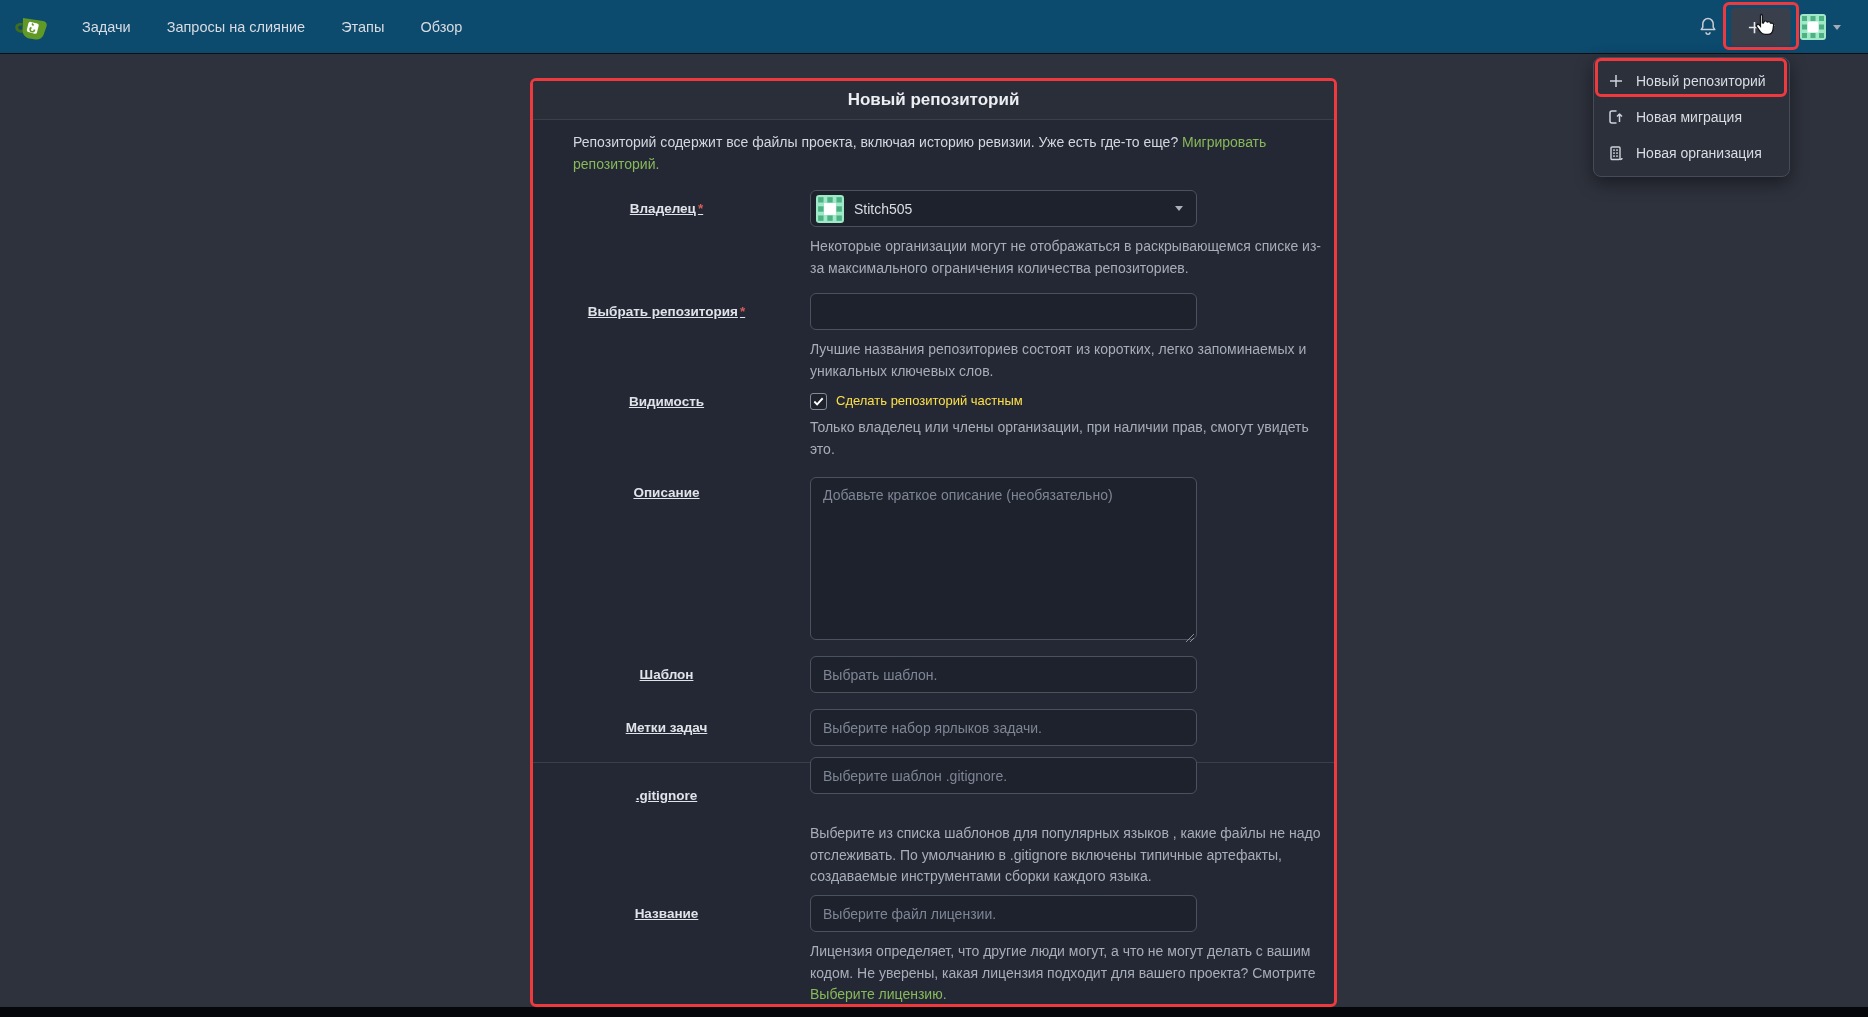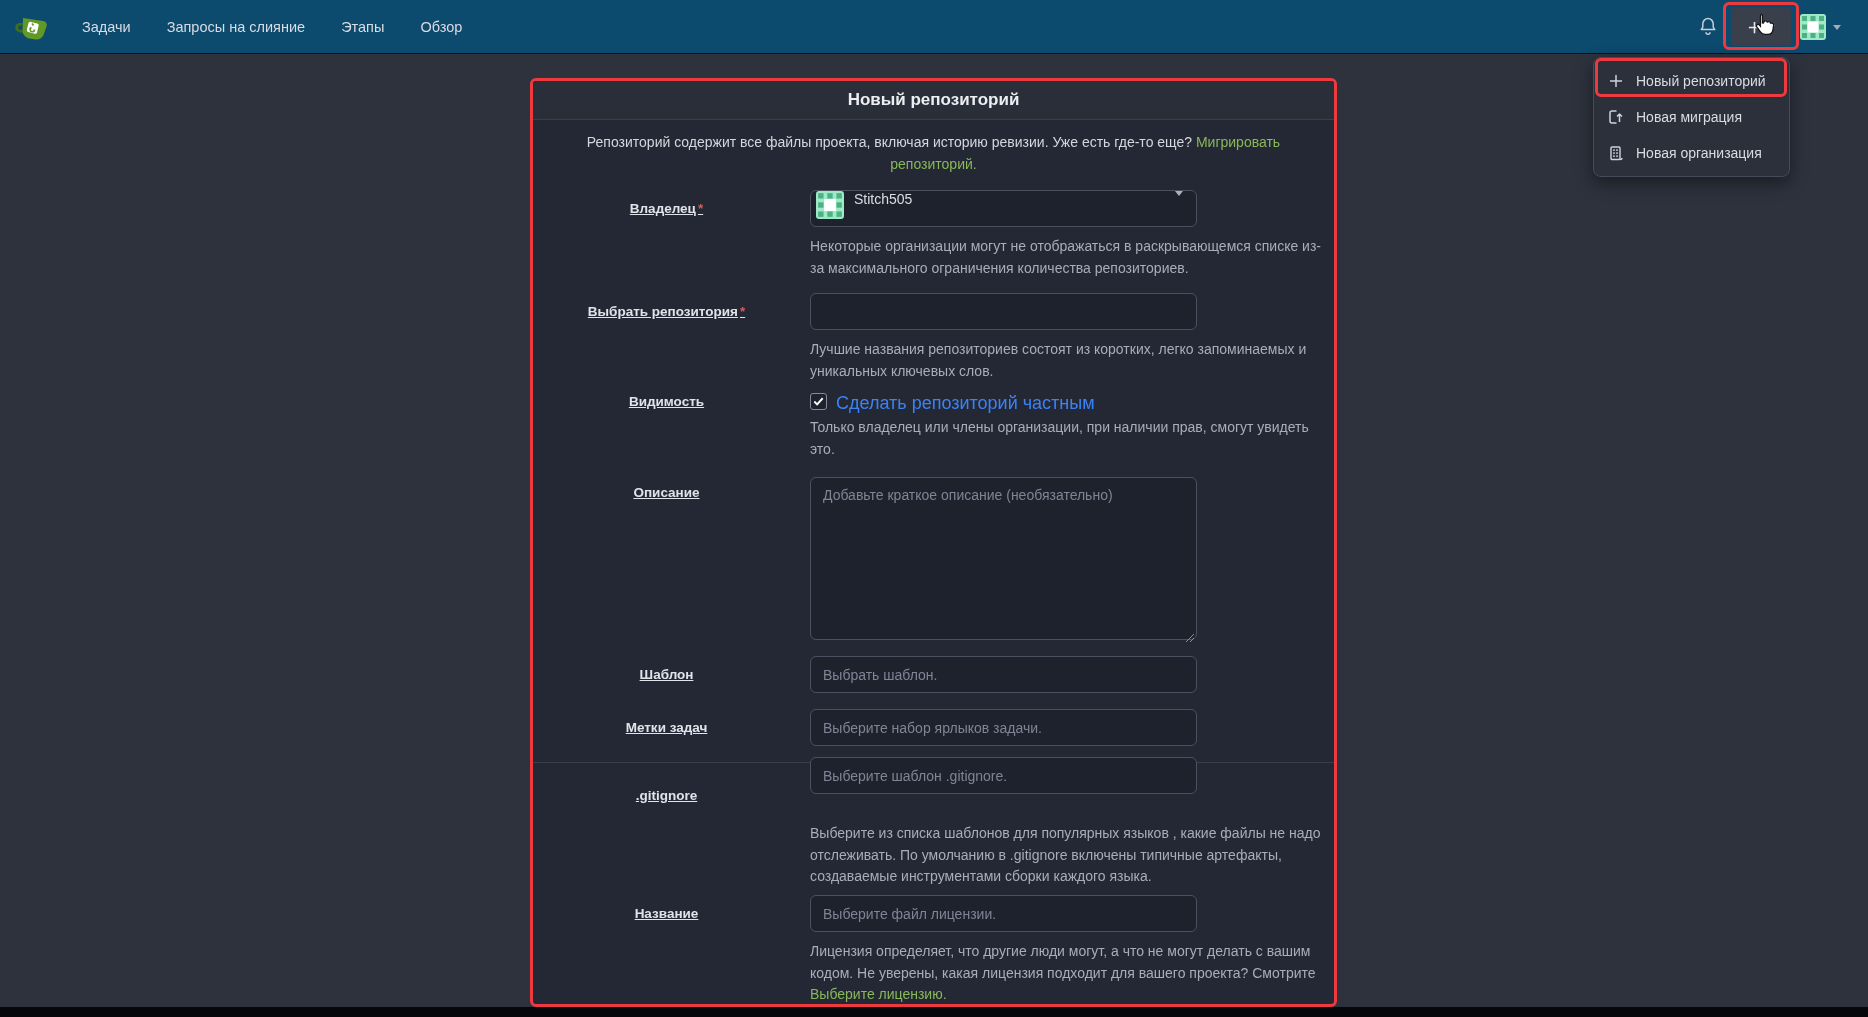--- a/index.html
+++ b/index.html
@@ -32,39 +32,39 @@
   .dd-item { height:36px; display:flex; align-items:center; gap:12px; padding:0 14px;
     font-size:14px; color:#d9dce2; cursor:pointer; white-space:nowrap; }
   .dd-item .ic { width:16px; height:16px; flex:0 0 16px; }
   
   .panel { position:absolute; left:530px; top:78px; width:807px; height:929px;
     background:#242834; border:3px solid #ee393f; border-radius:6px; overflow:hidden; z-index:2; }
   .panel-inner { position:relative; width:801px; height:923px; }
   .panel-header { position:absolute; left:0; top:0; width:801px; height:39px; background:#2a2e39;
     border-bottom:1px solid #3a3f4b; text-align:center; line-height:38px;
     font-size:17px; font-weight:700; color:#eceef2; }
-  .intro { position:absolute; left:40px; top:50px; width:721px; text-align:center;
+  .intro { position:absolute; left:40px; top:50px; width:721px; text-align:left;
     font-size:14px; line-height:22px; color:#d3d7de; }
   a.green { color:#87b85a; text-decoration:none; cursor:pointer; }
   .flabel { position:absolute; left:0; width:267px; text-align:center; font-size:13.5px;
     font-weight:700; color:#e0e3e9; white-space:nowrap;text-decoration:underline; }
   .req { color:#d65c5c; font-weight:700; margin-left:2px; }
   .finput { position:absolute; left:277px; width:387px; height:37px; background:#1e222d;
     border:1px solid #4a5160; border-radius:6px; color:#d9dce2; font-size:14px;
     padding:0 12px; font-family:inherit; outline:none; }
   .finput::placeholder, .ftextarea::placeholder { color:#7e8595; opacity:1; }
   .fhelp { position:absolute; left:277px; width:520px; font-size:14px; color:#a7adb9; line-height:21.5px; }
   .owner-select { position:absolute; left:277px; width:387px; height:37px; background:#1e222d;
-    border:1px solid #4a5160; border-radius:6px; display:flex; align-items:flex-start; cursor:pointer; }
+    border:1px solid #4a5160; border-radius:6px; display:flex; align-items:center; cursor:pointer; }
   .owner-select .oav { width:28px; height:28px; margin-left:5px; }
   .owner-select .oname { margin-left:10px; font-size:14px; color:#dadde3; flex:1; }
   .owner-select .tri-down { margin-right:13px; border-top-color:#aab0bc; }
   .checkbox { position:absolute; left:277px; width:17px; height:17px; background:#1e222d;
     border:1px solid #848b98; border-radius:3px; display:flex; align-items:center; justify-content:center; cursor:pointer; }
-  .cb-label { position:absolute; left:303px; font-size:18px; color:#3b82f6; cursor:pointer; }
+  .cb-label { position:absolute; left:303px; font-size:13px; color:#fde047; cursor:pointer; }
   .ftextarea { position:absolute; left:277px; width:387px; height:163px; background:#1e222d;
     border:1px solid #4a5160; border-radius:6px; color:#f97316; font-size:14px;
     padding:9px 12px; font-family:inherit; resize:none; outline:none; }
   .resize-grip { position:absolute; left:652px; top:548px; width:10px; height:10px; pointer-events:none; }
   .divider { position:absolute; left:0; top:681px; width:801px; height:0; border-top:1px solid #3a3f4b; }
   .bottom-strip { position:absolute; left:0; top:1007px; width:1868px; height:10px; background:#06070a; z-index:6; }
 </style>
 </head>
 <body>
 

